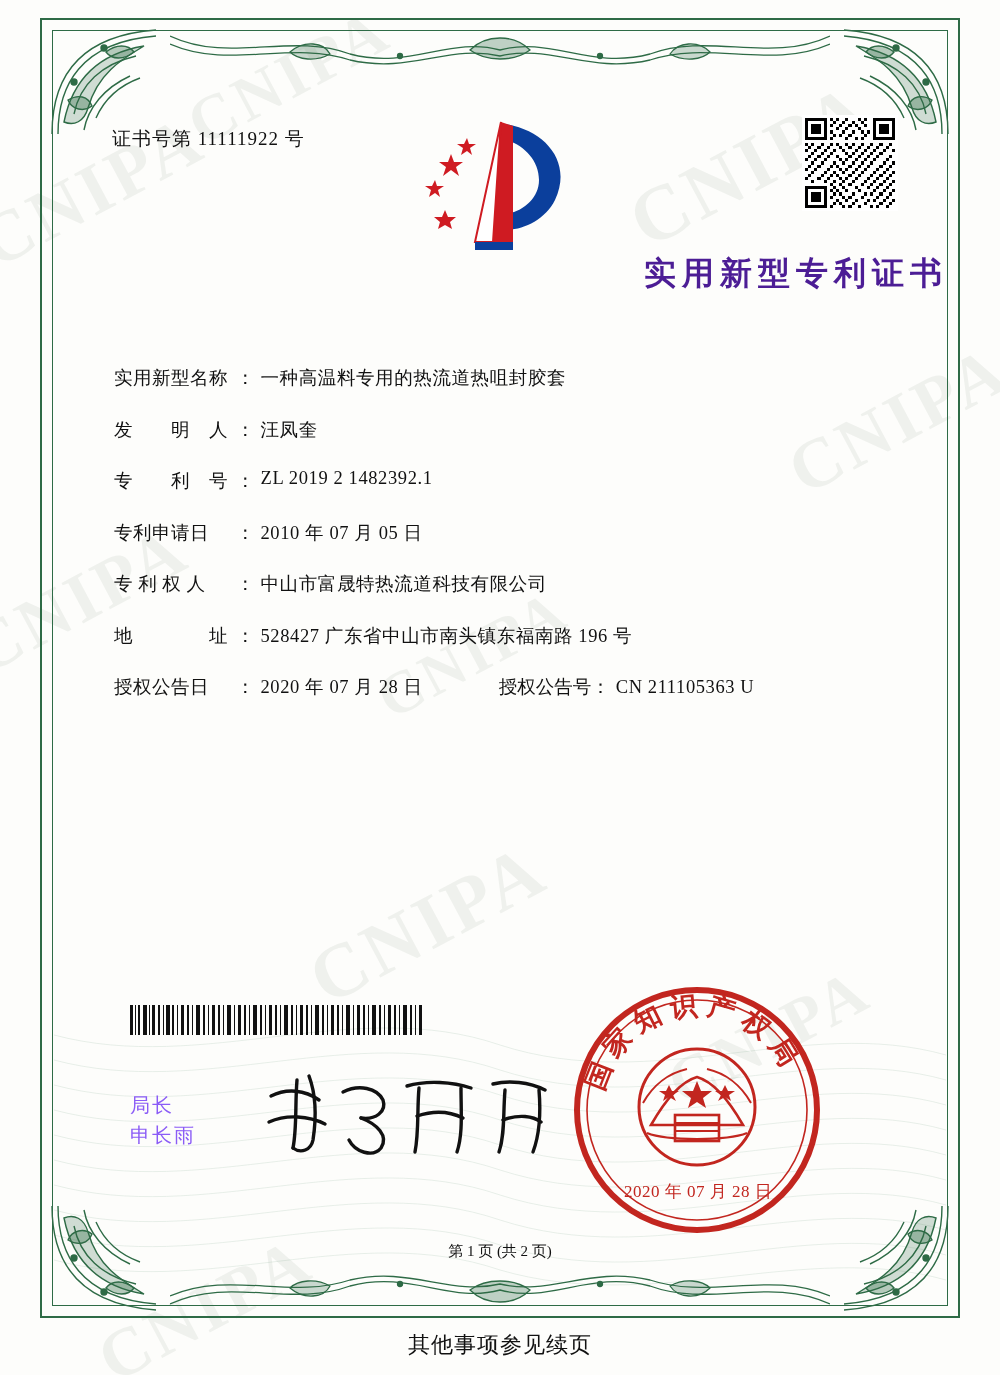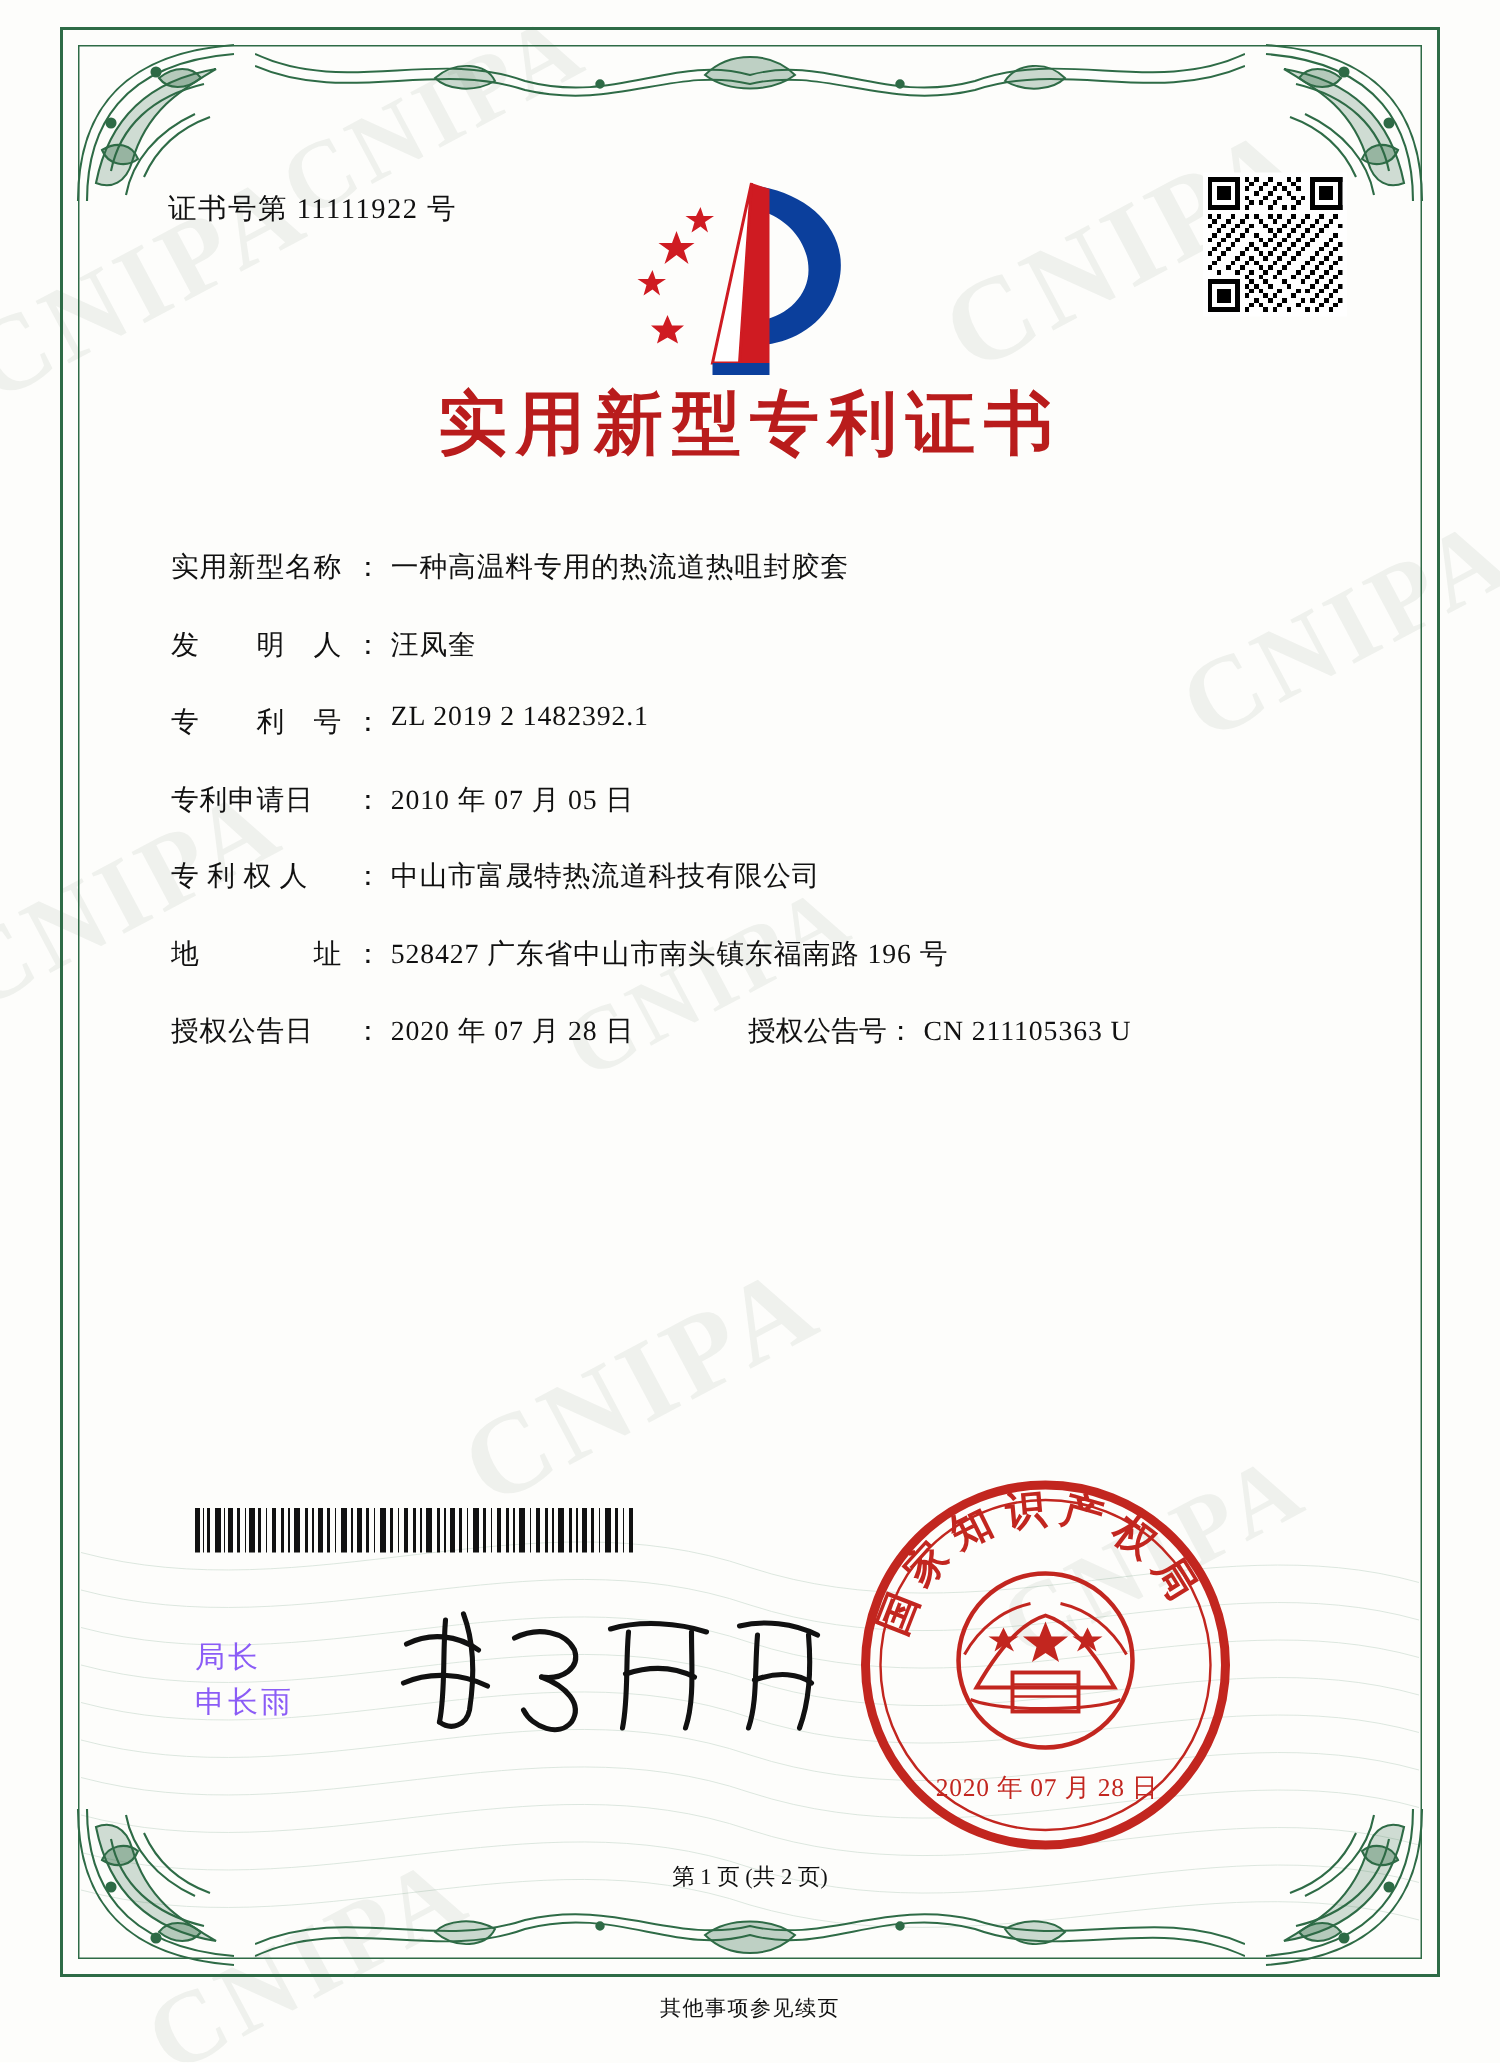--- a/index.html
+++ b/index.html
@@ -127,25 +127,25 @@
     transform: translateX(-50%);
     width: 190px;
     height: 140px;
   }
 
   .main-title {
     position: absolute;
     left: 0;
     right: 0;
     top: 222px;
-    text-align: center;
-    font-size: 46px;
+    text-align: right;
+    font-size: 32px;
     font-weight: bold;
     letter-spacing: 6px;
-    color: #b91c1c;
+    color: #4c1d95;
     font-family: "Liberation Serif", "DejaVu Serif", serif;
   }
 
   .fields {
     position: absolute;
     left: 62px;
     top: 335px;
     width: 800px;
     font-size: 18.5px;
     color: #111;
@@ -240,21 +240,21 @@
     text-align: center;
     font-size: 15px;
     color: #111;
   }
 
   .footer-note {
     position: absolute;
     left: 0; right: 0;
     top: 1330px;
     text-align: center;
-    font-size: 14px;
+    font-size: 22px;
     color: #111;
     letter-spacing: 1px;
     z-index: 5;
   }
 </style>
 </head>
 <body>
 
 <div id="page">
 

